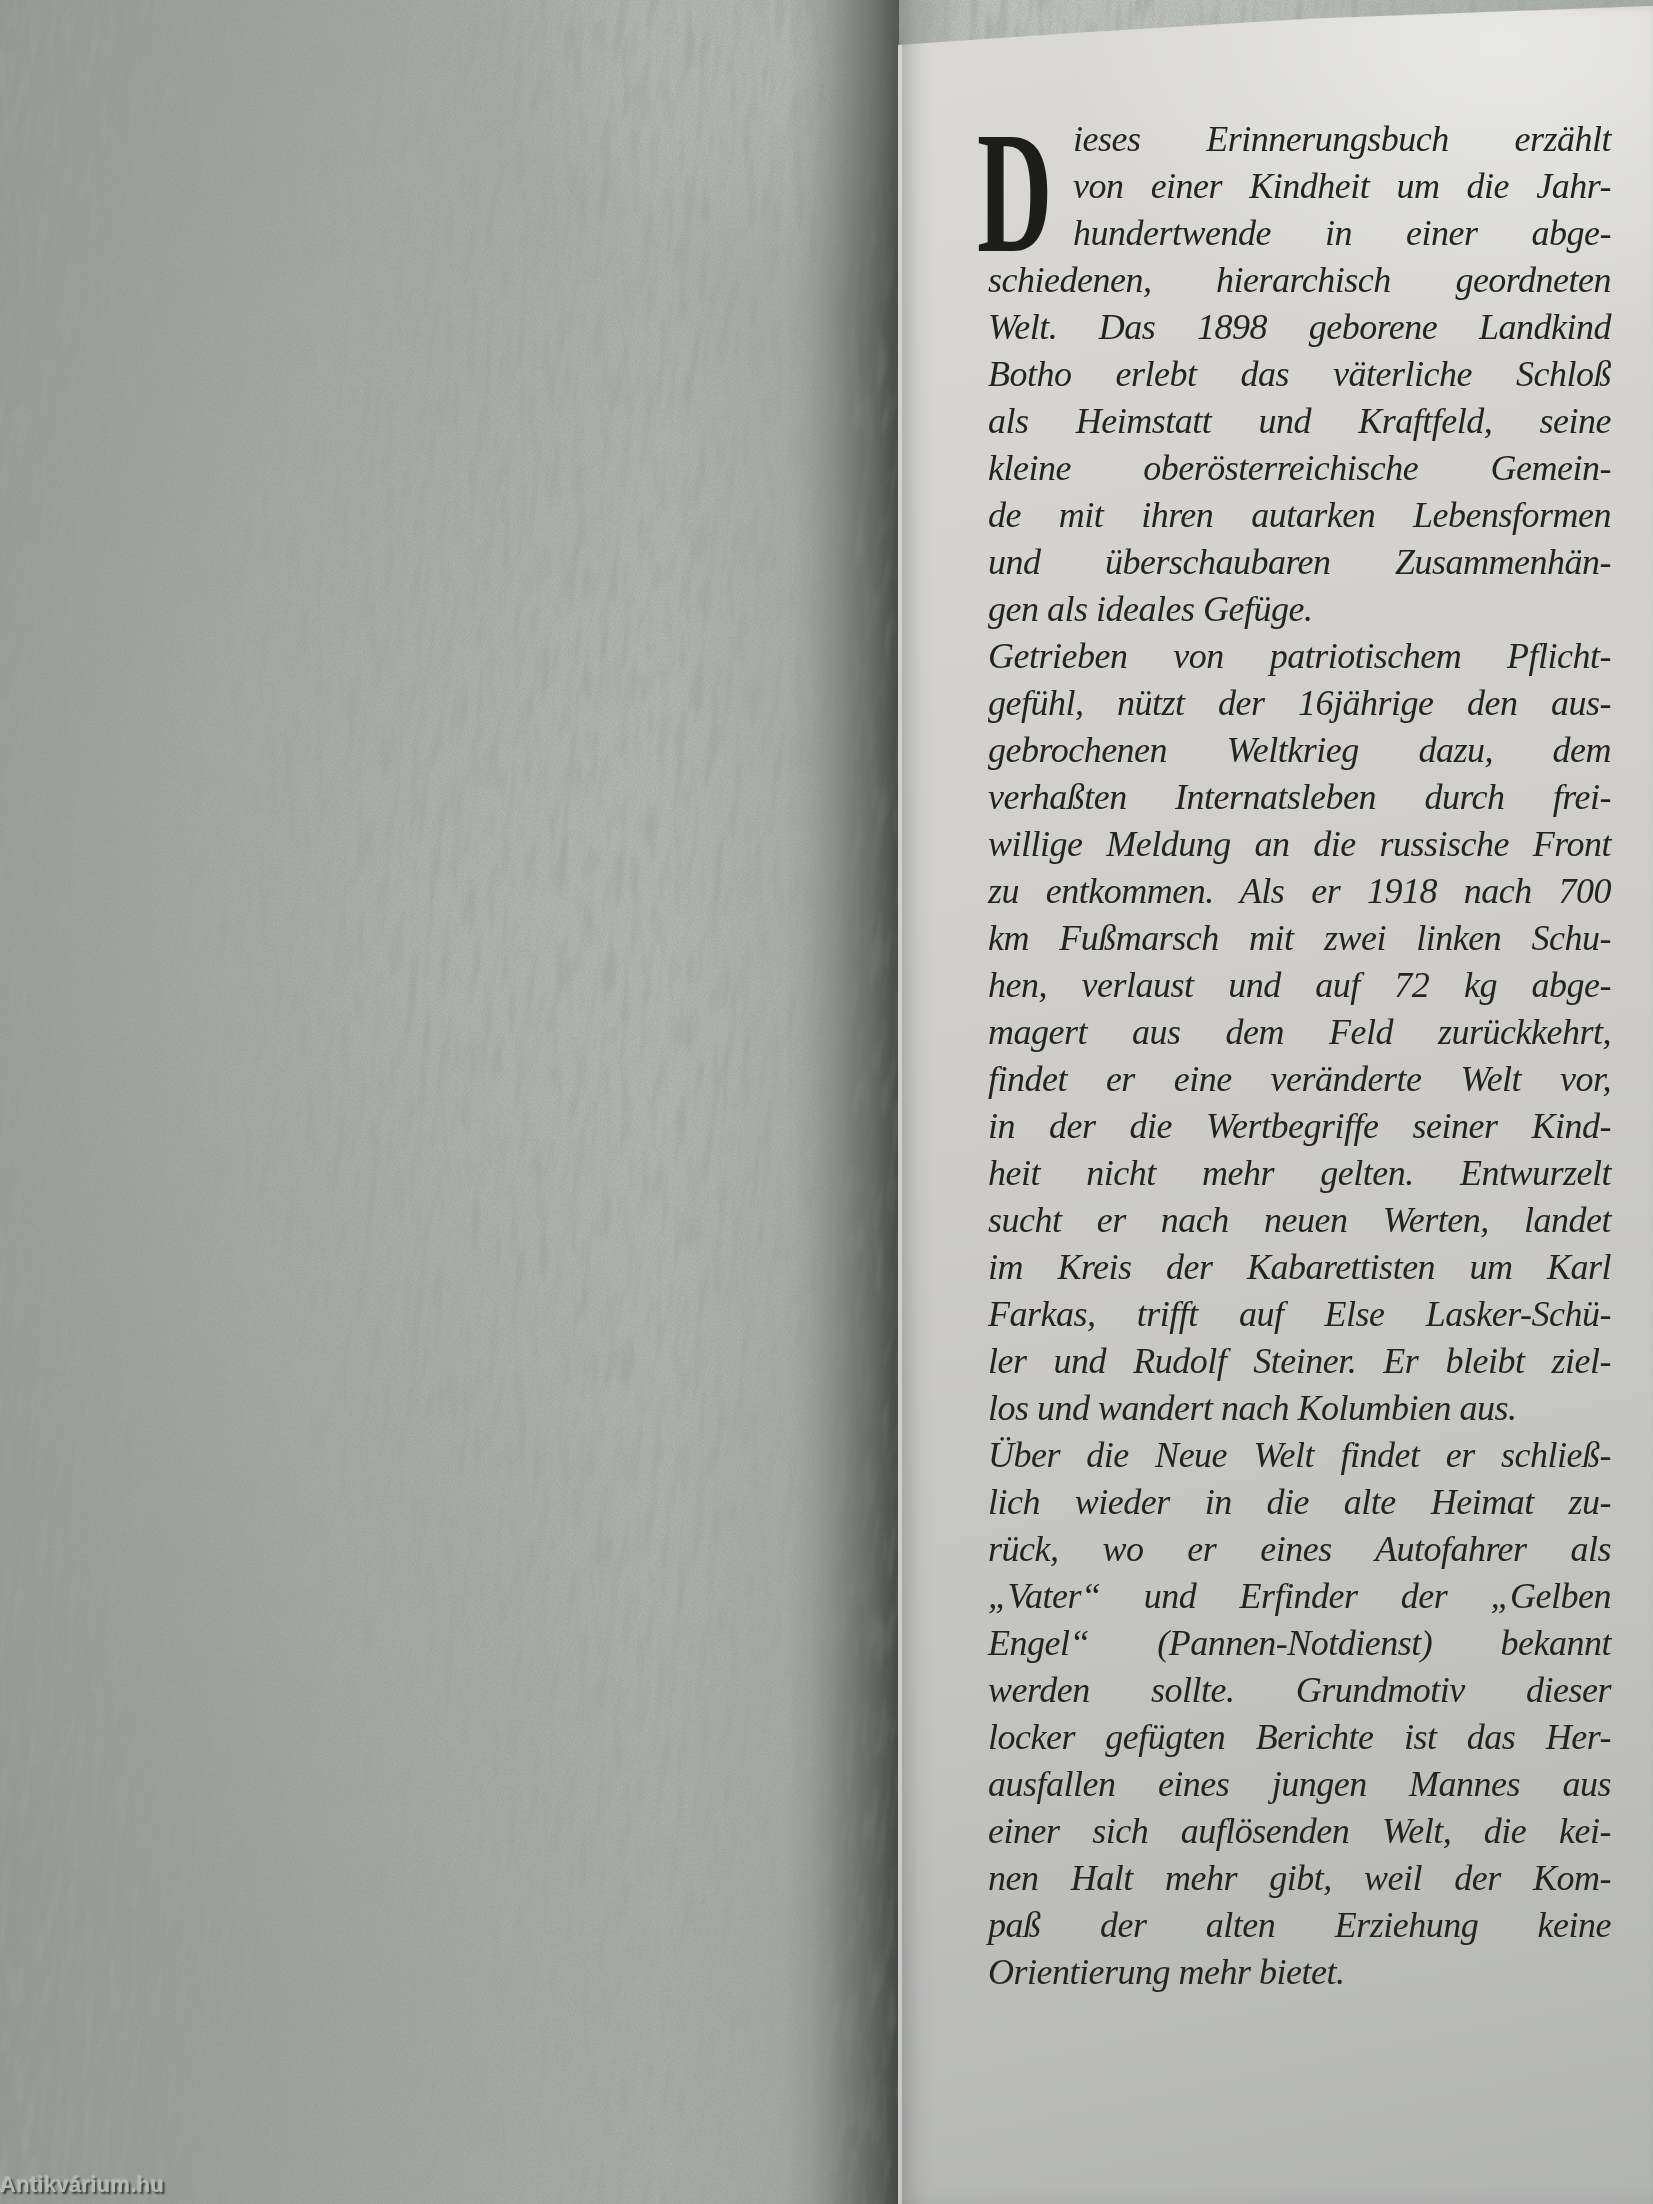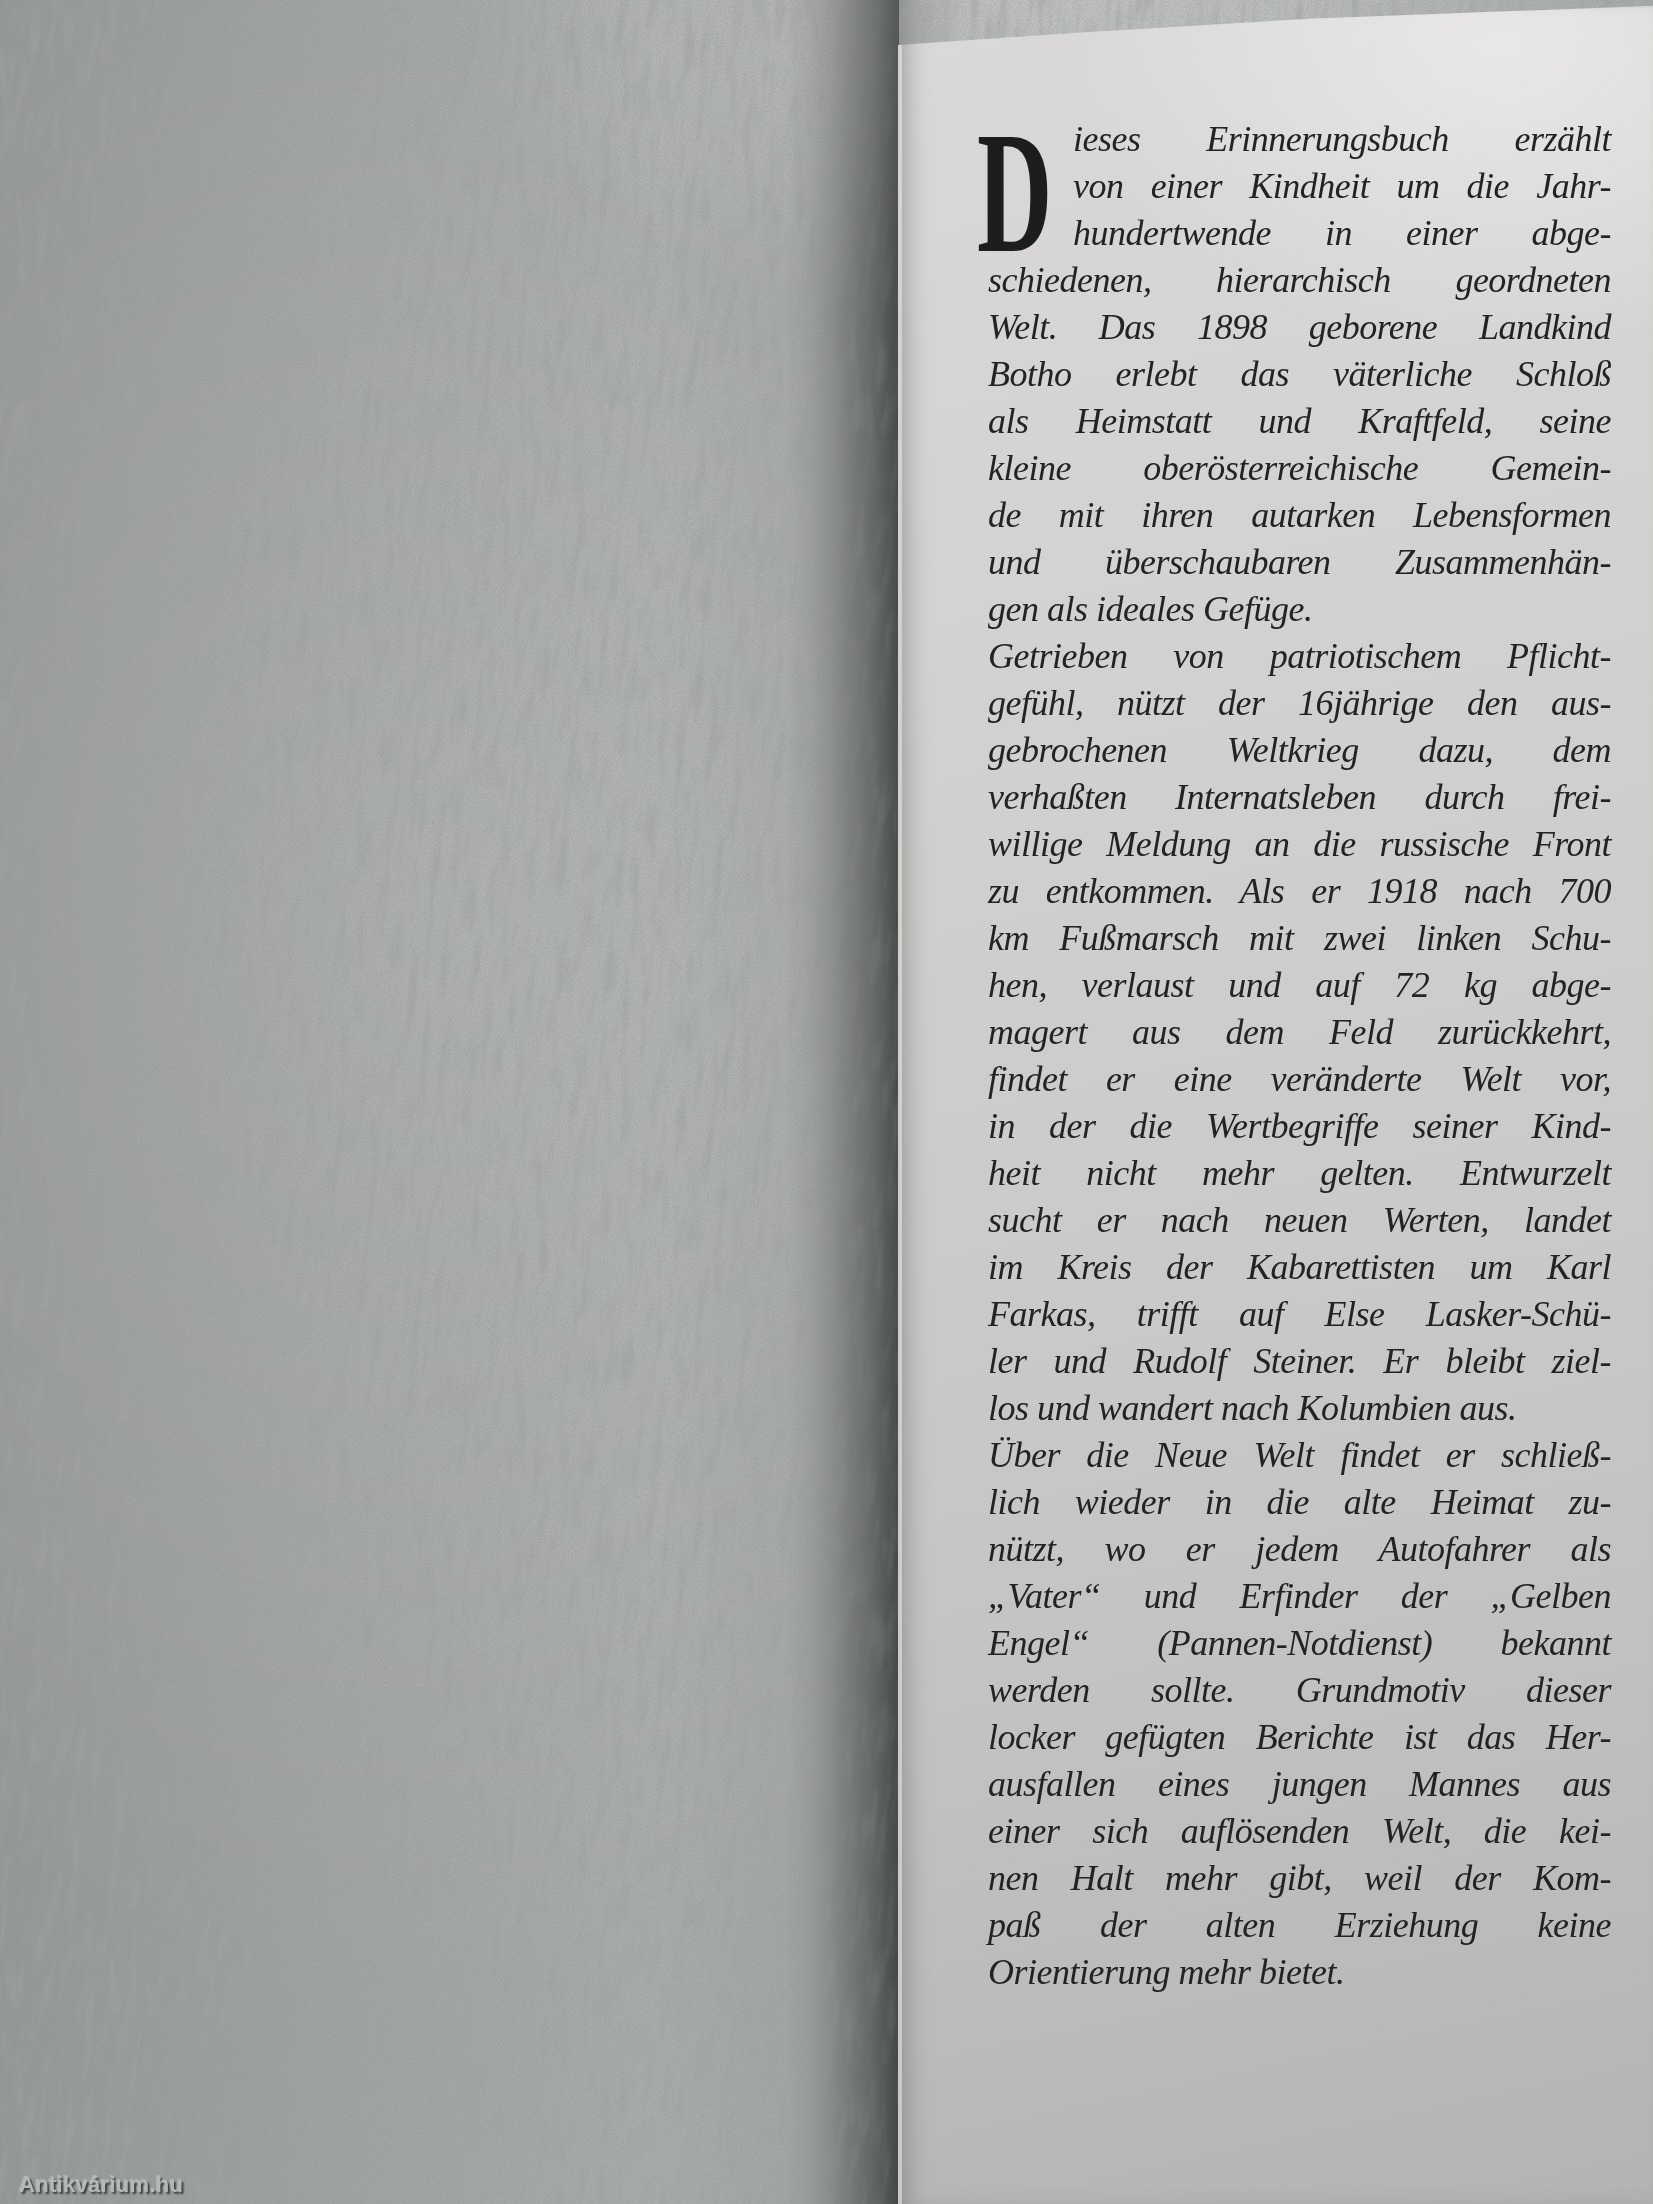--- a/index.html
+++ b/index.html
@@ -36,21 +36,21 @@
   .flap-text{position:absolute;left:90px;top:116px;width:623px;
     font-size:36px;line-height:47px;letter-spacing:-0.5px;color:#232421;}
   .line{height:47px;white-space:nowrap;text-align:justify;text-align-last:justify;
         text-justify:inter-word;font-style:italic;}
   .line.last{text-align-last:left;}
   .line.indent{padding-left:85px;}
   .drop-cap{position:absolute;left:-10.7px;top:-9.7px;font-size:174px;line-height:1;
     font-weight:bold;color:#1d1e1c;transform:scaleX(0.6);transform-origin:0 0;}
 
   
-  .watermark{position:absolute;left:19px;top:2172px;
+  .watermark{position:absolute;left:0;top:2172px;
     font-family:"Liberation Sans", sans-serif;font-weight:bold;font-size:22px;
     letter-spacing:0.3px;color:#b6bab6;
     text-shadow:1.9px 1.9px 1.9px rgba(32,36,32,.78), -1px -1px 1px rgba(222,226,222,.4);}
 </style>
 </head>
 <body>
 
 <div class="scene">
 
   <div class="backdrop"></div>
@@ -108,21 +108,21 @@
             <div class="line">heit nicht mehr gelten. Entwurzelt</div>
             <div class="line">sucht er nach neuen Werten, landet</div>
             <div class="line">im Kreis der Kabarettisten um Karl</div>
             <div class="line">Farkas, trifft auf Else Lasker-Schü-</div>
             <div class="line">ler und Rudolf Steiner. Er bleibt ziel-</div>
             <div class="line last">los und wandert nach Kolumbien aus.</div>
           </div>
           <div>
             <div class="line">Über die Neue Welt findet er schließ-</div>
             <div class="line">lich wieder in die alte Heimat zu-</div>
-            <div class="line">nützt, wo er jedem Autofahrer als</div>
+            <div class="line">rück, wo er eines Autofahrer als</div>
             <div class="line">„Vater“ und Erfinder der „Gelben</div>
             <div class="line">Engel“ (Pannen-Notdienst) bekannt</div>
             <div class="line">werden sollte. Grundmotiv dieser</div>
             <div class="line">locker gefügten Berichte ist das Her-</div>
             <div class="line">ausfallen eines jungen Mannes aus</div>
             <div class="line">einer sich auflösenden Welt, die kei-</div>
             <div class="line">nen Halt mehr gibt, weil der Kom-</div>
             <div class="line">paß der alten Erziehung keine</div>
             <div class="line last">Orientierung mehr bietet.</div>
           </div>

